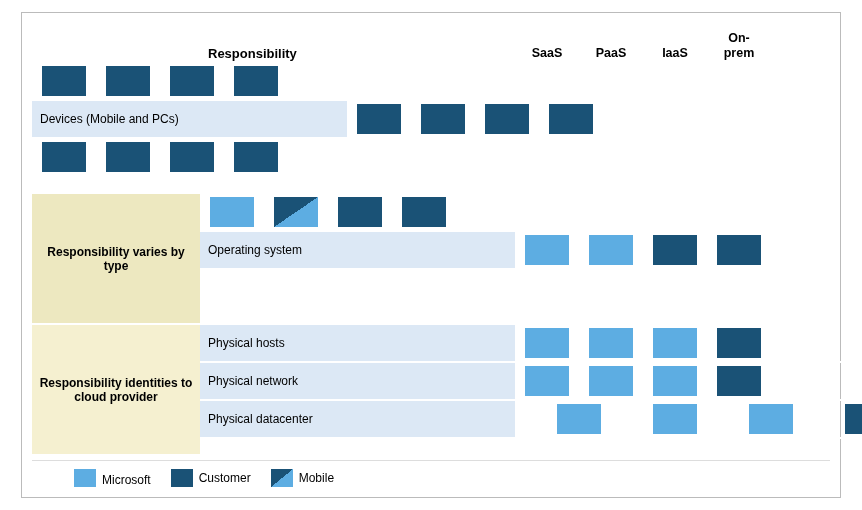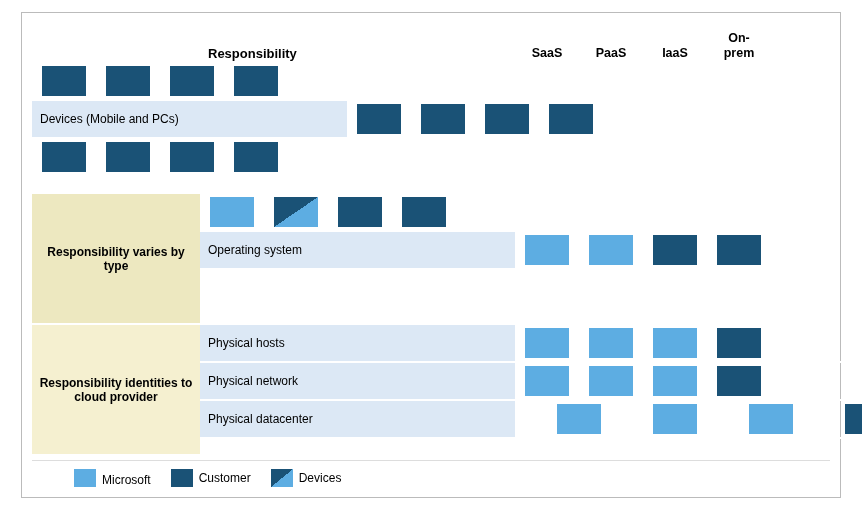--- a/index.html
+++ b/index.html
@@ -171,16 +171,16 @@
       <div style="display: flex; align-items: flex-end; gap: 6px; padding-left: 32px;">
         <div style="width: 22px; height: 18px; background: rgb(93, 173, 226);"></div>
         <span>Microsoft</span>
       </div>
       <div style="display: flex; align-items: center; gap: 6px;">
         <div style="width: 22px; height: 18px; background: rgb(26, 82, 118);"></div>
         <span>Customer</span>
       </div>
       <div style="display: flex; align-items: center; gap: 6px;">
         <div style="width: 22px; height: 18px; background: linear-gradient(to right bottom, rgb(26, 82, 118) 50%, rgb(93, 173, 226) 50%);"></div>
-        <span>Devices</span>
+        <span>Mobile</span>
       </div>
     </div>
   </div>
 
 </body></html>

